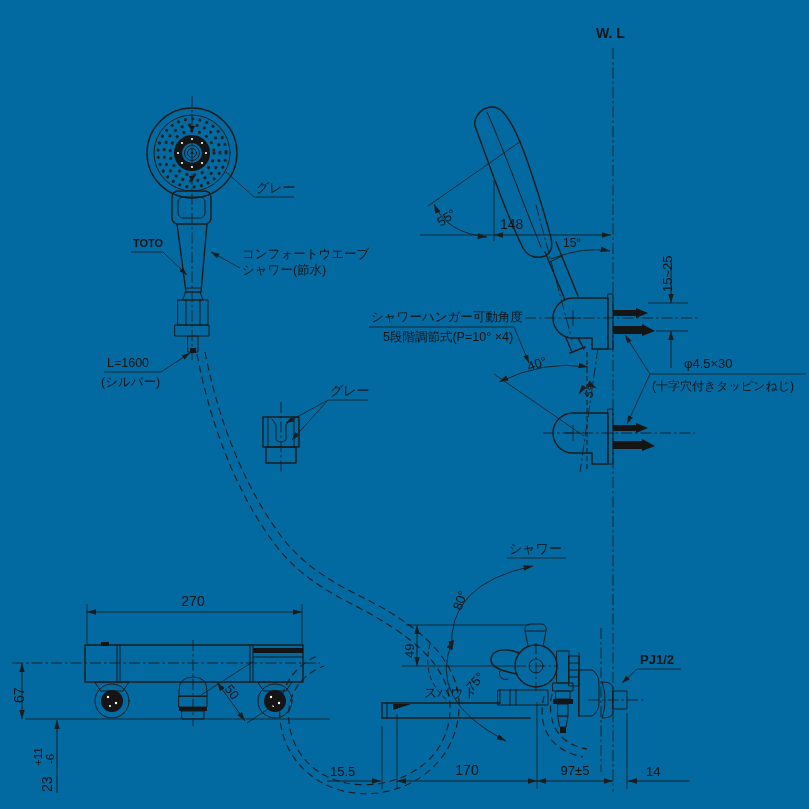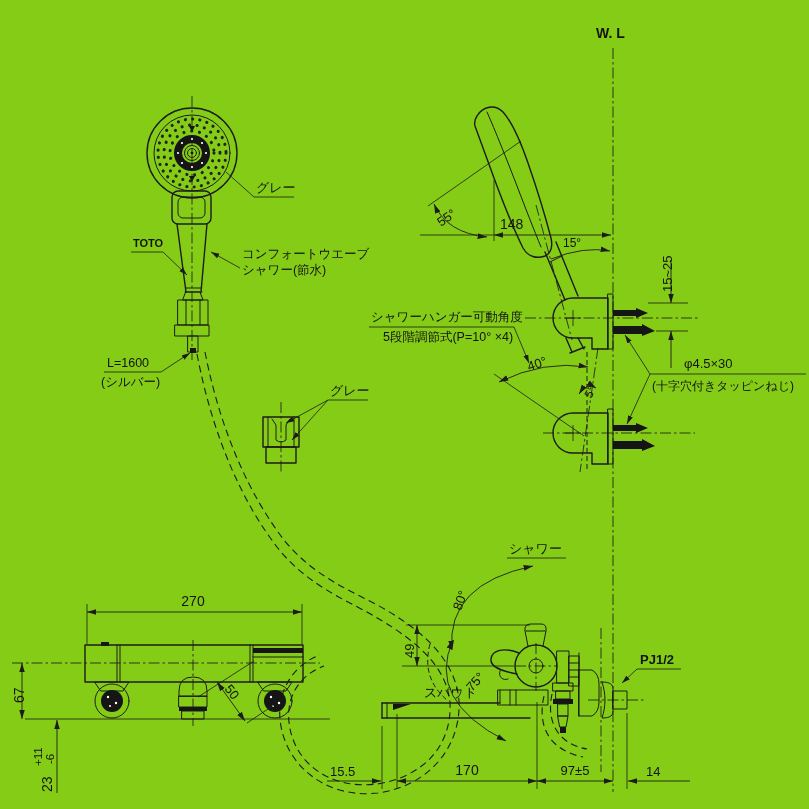--- a/index.html
+++ b/index.html
@@ -1,16 +1,16 @@
 <!DOCTYPE html>
 <html><head>
 <meta charset="utf-8">
 <style>
   html,body{margin:0;padding:0;background:#fff;}
-  .canvas{width:809px;height:809px;position:relative;background:#84cc16;overflow:hidden;}
+  .canvas{width:809px;height:809px;position:relative;background:#0369a1;overflow:hidden;}
   svg{display:block;}
   svg text{fill:#141414;font-family:"Liberation Sans","DejaVu Sans",sans-serif;}
   .s1{stroke:#1c1c1c;stroke-width:1.4;fill:none;stroke-linecap:round;stroke-linejoin:round;}
   .s2{stroke:#1c1c1c;stroke-width:1;fill:none;stroke-linecap:round;stroke-linejoin:round;}
   .thin{stroke:#1c1c1c;stroke-width:.8;fill:none;}
   .dim{stroke:#1c1c1c;stroke-width:.9;fill:none;}
   .cl{stroke:#1c1c1c;stroke-width:.85;fill:none;stroke-dasharray:11 3 2.5 3;}
   .dsh{stroke:#1c1c1c;stroke-width:1.1;fill:none;stroke-dasharray:7 4.5;}
   .dsh2{stroke:#1c1c1c;stroke-width:1;fill:none;stroke-dasharray:5 3;}
   .blk{fill:#151515;stroke:none;}

